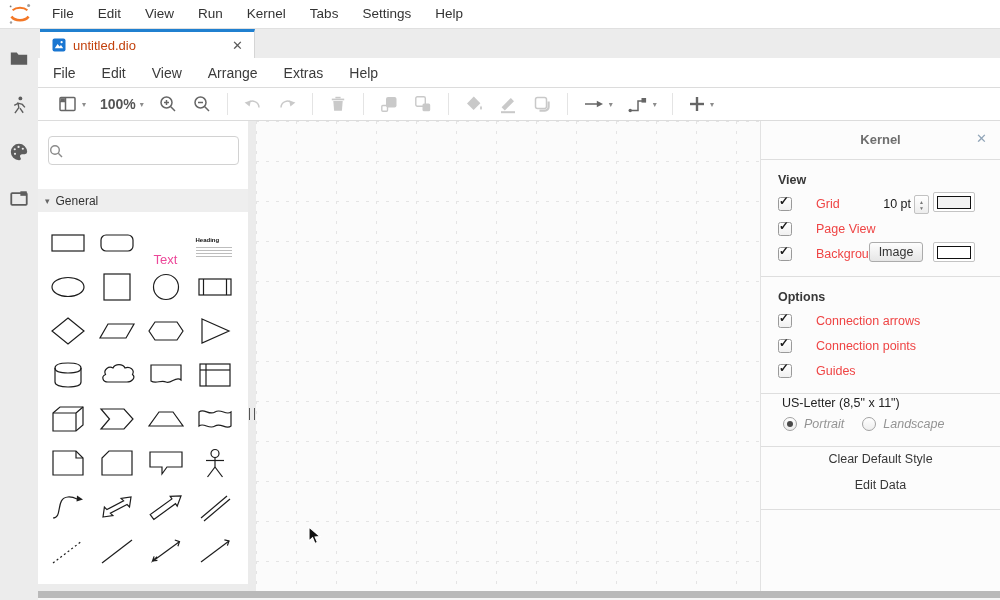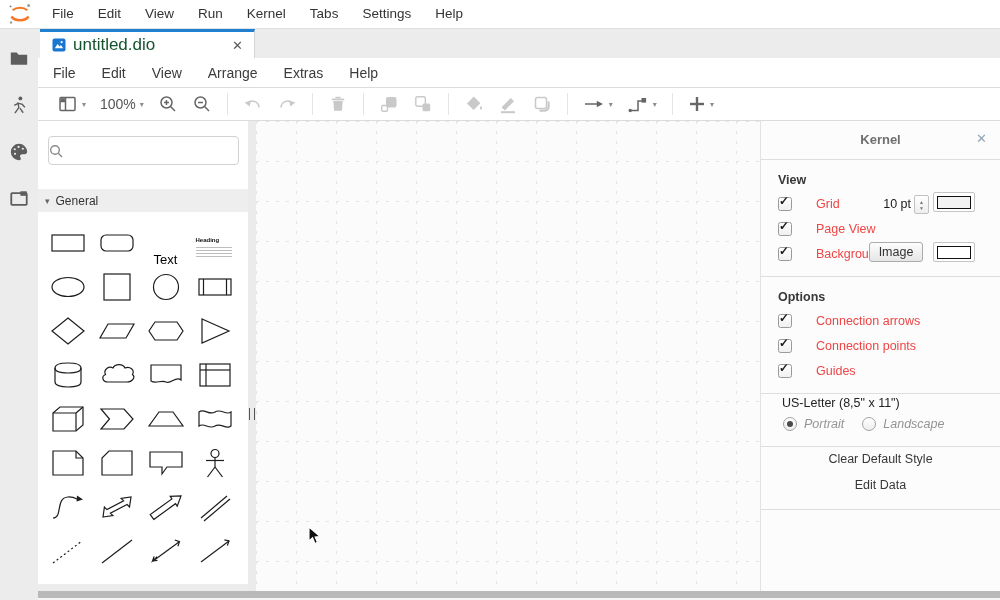--- a/index.html
+++ b/index.html
@@ -8,44 +8,44 @@
   
   #jl-menubar{position:absolute;left:0;top:0;width:1000px;height:28px;background:#fff;border-bottom:1px solid #e0e0e0;display:flex;align-items:center;z-index:5;}
   #jl-logo{width:40px;display:flex;justify-content:center;align-items:center;}
   .jl-mi{padding:0 12px;font-size:13.5px;color:#333;line-height:28px;cursor:default;}
   
   #activity-bar{position:absolute;left:0;top:29px;width:38px;height:571px;background:#ececec;display:flex;flex-direction:column;align-items:center;padding-top:10px;box-sizing:border-box;}
   .act{width:38px;height:38px;display:flex;align-items:center;justify-content:center;color:#5d5d5d;margin-bottom:9px;}
   
   #tabbar{position:absolute;left:38px;top:29px;width:962px;height:29px;background:#ececec;border-bottom:1px solid #dcdcdc;}
   #tab{position:absolute;left:2px;top:0;width:215px;height:29px;background:#fff;border-top:3px solid #2080d0;border-right:1px solid #d5d5d5;box-sizing:border-box;display:flex;align-items:center;padding:0 8px 0 12px;}
-  #tab-title{font-size:17px;color:#14532d;margin-left:7px;flex:1;}
+  #tab-title{font-size:13px;color:#c2410c;margin-left:7px;flex:1;}
   #tab-close{font-size:13px;color:#5a5a5a;padding:0 3px;}
   
   #drawio{position:absolute;left:38px;top:58px;width:962px;height:542px;background:#fff;}
   #dio-menubar{position:absolute;left:0;top:1px;width:100%;height:29px;display:flex;align-items:center;border-bottom:1px solid #dcdcdc;box-sizing:border-box;padding-left:2px;}
   .dio-mi{padding:0 13px;font-size:14px;color:#3b3b3b;cursor:default;}
   #dio-toolbar{position:absolute;left:0;top:30px;width:100%;height:33px;display:flex;align-items:center;border-bottom:1px solid #dcdcdc;box-sizing:border-box;padding-left:12px;}
   .tb-btn{display:inline-flex;align-items:center;margin:0 7px;color:#666;}
   .tb-btn.disabled{color:#c9c9c9;}
   .tb-caret{font-size:8px;color:#8c8c8c;margin-left:4px;}
   .tb-sep{width:1px;height:22px;background:#e4e4e4;margin:0 8px;}
-  #zoom-label{font-size:14px;color:#555;}
+  #zoom-label{font-size:14px;color:#555;font-weight:bold;}
   
   #shapes-panel{position:absolute;left:0;top:63px;width:210px;height:463px;background:#fff;}
   #search-box{position:absolute;left:10px;top:15px;width:191px;height:29px;border:1px solid #d2d2d2;border-radius:4px;box-sizing:border-box;display:flex;align-items:center;background:#fff;}
   #search-input{flex:1;border:none;outline:none;font-size:13px;color:#333;padding:0 4px 0 9px;font-family:"Liberation Sans",sans-serif;background:transparent;}
   #search-input::placeholder{color:#8e8e8e;}
   #search-icon{margin-right:8px;color:#8a8a8a;}
   #general-header{position:absolute;left:0;top:68px;width:210px;height:23px;background:#eeeeee;display:flex;align-items:center;font-size:12px;color:#333;}
   #general-caret{font-size:9px;color:#666;margin:0 6px 0 7px;}
   #shape-grid{position:absolute;left:5px;top:100px;width:200px;display:flex;flex-wrap:wrap;}
   .shape-cell{width:49px;height:44px;display:flex;align-items:center;justify-content:center;color:#1d1d1d;}
   .shape-cell svg{stroke:#1d1d1d;fill:none;stroke-width:1.2;}
-  .text-shape{font-size:13px;color:#000000;margin-top:32px;}
+  .text-shape{font-size:13px;color:#ec4899;margin-top:32px;}
   .textbox-shape{width:38px;}
   .tbx-h{font-size:6px;font-weight:bold;color:#111;line-height:7px;}
   .tbx-lines{width:36px;height:11px;margin-top:1px;background:repeating-linear-gradient(to bottom,#bdbdbd 0 1px,transparent 1px 3px);}
   #panel-strip{position:absolute;left:0;top:526px;width:218px;height:7px;background:#ececec;}
   
   #divider{position:absolute;left:210px;top:63px;width:8px;height:470px;background:#ebebeb;}
   #divider-handle{position:absolute;left:1px;top:287px;width:4px;height:12px;border-left:1.5px solid #555;border-right:1.5px solid #555;}
   
   #canvas{position:absolute;left:218px;top:63px;width:504px;height:470px;background-color:#fbfbfb;
     background-image:

